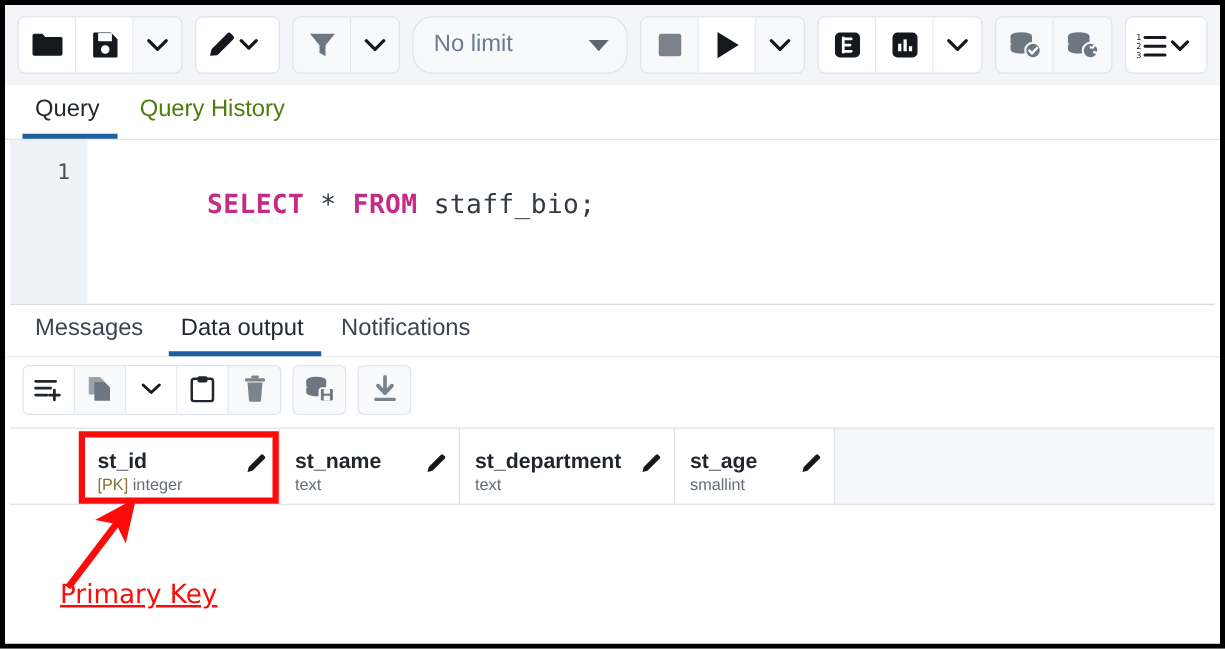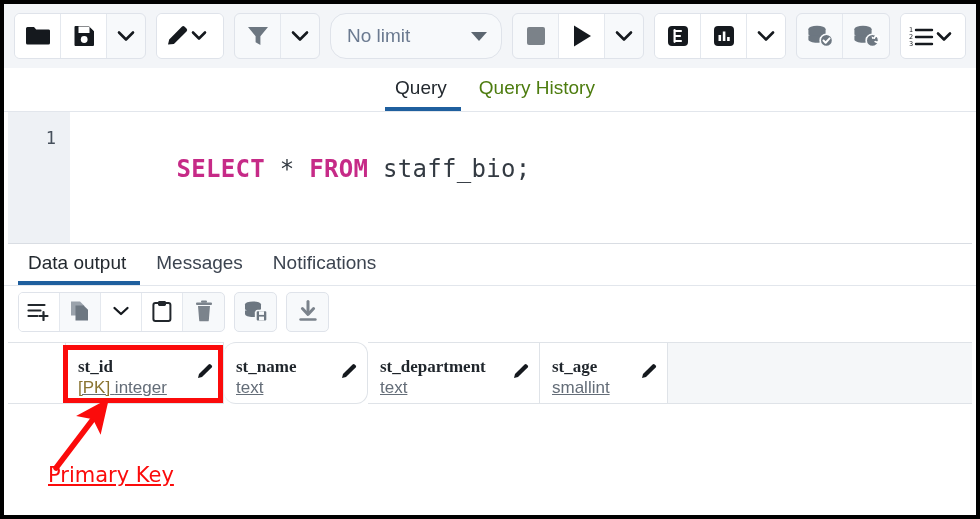--- a/index.html
+++ b/index.html
@@ -63,21 +63,20 @@
   }
 
   
   .qtabs {
     position:absolute; left:0; top:64px; right:0; height:44px;
     background:#ffffff;
     border-bottom:1px solid #e2e6ec;
     display:flex; align-items:flex-end;
     padding-left:14px;
     gap:8px;
-    justify-content:center;
   }
   .qtab {
     font-size:19px; color:#4d7c0f;
     padding:4px 14px 8px 10px;
     cursor:pointer;
     border-bottom:4px solid transparent;
     background:transparent;
   }
   .qtab.active { border-bottom-color:#1f5f9e; color:#23292f; }
 
@@ -94,21 +93,21 @@
     color:#46505c;
     font-family:"DejaVu Sans Mono", monospace;
     font-size:17px;
     text-align:right;
     padding:16px 14px 0 0;
   }
   .code {
     flex:1;
     padding:15px 0 0 18px;
     font-family:"DejaVu Sans Mono", monospace;
-    font-size:24px;
+    font-size:21px;
     letter-spacing:0.3px;
     white-space:pre;
     color:#333a42;
   }
   .kw { color:#c62a87; font-weight:bold; }
   .star { color:#333a42; }
 
   
   .otabs {
     position:absolute; left:0; top:240px; right:0; height:42px;
@@ -165,24 +164,23 @@
     border-bottom:1px solid #dfe3e8;
     border-top:1px solid #dfe3e8;
     padding:8px 8px 0 12px;
     position:relative;
     display:flex; flex-direction:column; justify-content:center;
     cursor:pointer;
   }
   .cname {
     font-size:17px; font-weight:bold; color:#1f252b;
     line-height:1.25;
-    font-family:Liberation Serif, serif;
   }
   .ctype {
-    font-size:17px; color:#646d78; line-height:1.25;text-decoration:underline;
+    font-size:13px; color:#646d78; line-height:1.25;
   }
   .pk { color:#8a7432; }
   .pencil {
     position:absolute; right:9px; top:50%;
     transform:translateY(-50%);
   }
   .grest { flex:1; border-bottom:1px solid #dfe3e8; border-top:1px solid #dfe3e8; background:#f5f7f9;}
 
   
   .hlbox {
@@ -375,25 +373,25 @@
   <div class="editor">
     <div class="gutter">
       <span>1</span>
     </div>
     <div class="code">
       <span class="kw">SELECT</span><span> </span><span class="star">*</span><span> </span><span class="kw">FROM</span><span> staff_bio;</span>
     </div>
   </div>
 
   <div class="otabs">
+    <div class="otab">
+      <span>Messages</span>
+    </div>
     <div class="otab active">
       <span>Data output</span>
-    </div>
-    <div class="otab">
-      <span>Messages</span>
     </div>
     <div class="otab">
       <span>Notifications</span>
     </div>
   </div>
 
   <div class="rtoolbar">
     <div class="rgrp">
       <button class="rb white">
         <span>
@@ -472,21 +470,21 @@
       <div class="gcol" style="width:158px;flex:0 0 158px;">
         <div class="cname">st_id</div>
         <div class="ctype"><span class="pk">[PK]</span> <span>integer</span></div>
         <span class="pencil">
           <svg width="18" height="18" viewBox="0 0 18 18">
               <path d="M2 16l1-4 9.6-9.6a1.5 1.5 0 012.1 0l1 1a1.5 1.5 0 010 2.1L6 15z" fill="#15191e"></path>
             </svg>
         </span>
       </div>
 
-      <div class="gcol" style="width:144px;flex:0 0 144px;border-radius:12px;">
+      <div class="gcol" style="width:144px;flex:0 0 144px;">
         <div class="cname">st_name</div>
         <div class="ctype">text</div>
         <span class="pencil">
           <svg width="18" height="18" viewBox="0 0 18 18">
               <path d="M2 16l1-4 9.6-9.6a1.5 1.5 0 012.1 0l1 1a1.5 1.5 0 010 2.1L6 15z" fill="#15191e"></path>
             </svg>
         </span>
       </div>
 
       <div class="gcol" style="width:172px;flex:0 0 172px;">

